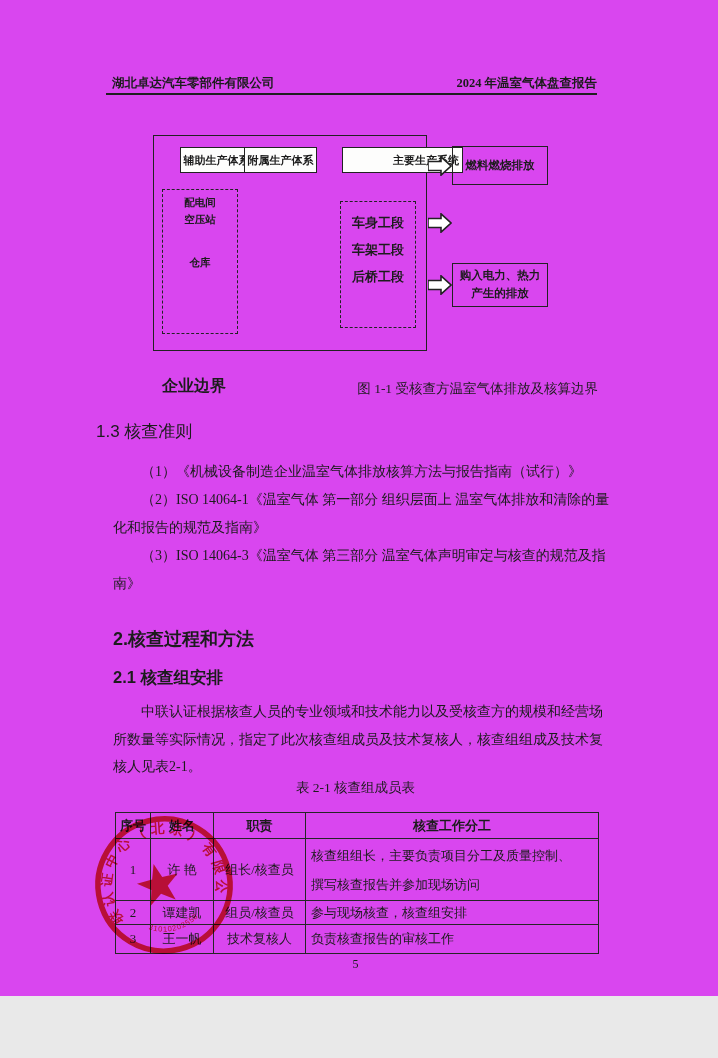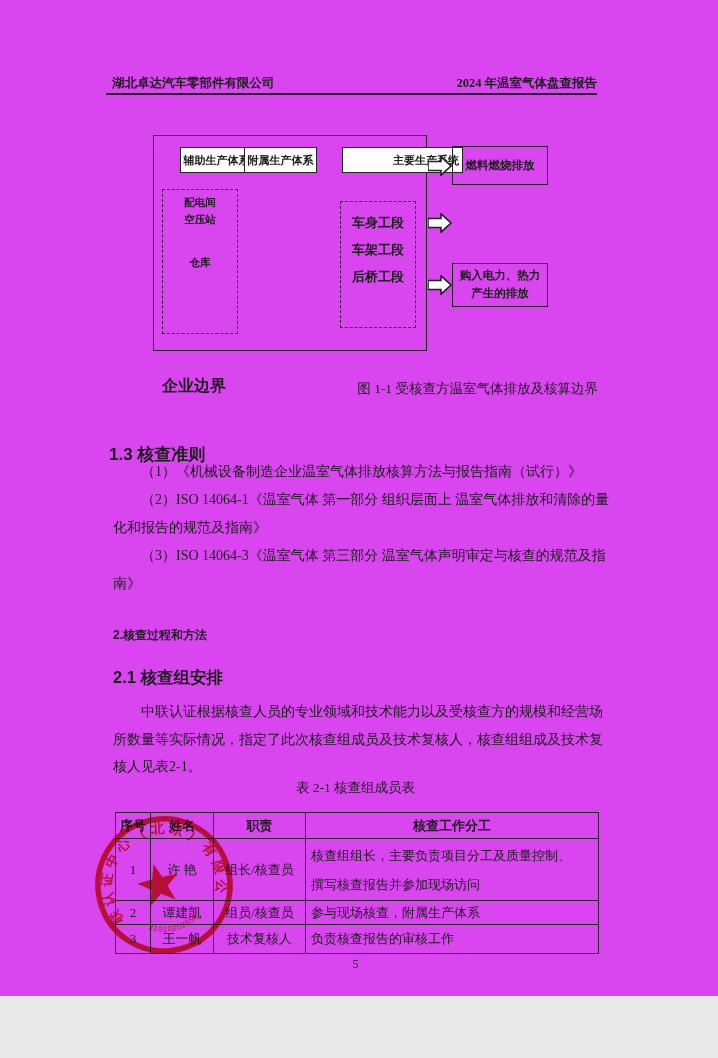--- a/index.html
+++ b/index.html
@@ -36,25 +36,25 @@
   .ar2{left:428px;top:213px;}
   .ar3{left:428px;top:275px;}
   .out-box{left:452px;border:1.6px solid #222;width:94px;text-align:center;font-size:11.5px;font-weight:bold;}
   .ob1{top:146px;height:37px;line-height:37px;}
   .ob2{top:202px;height:46px;line-height:46px;}
   .ob3{top:263px;height:40px;padding-top:2px;}
   .ob3 .ln{line-height:18px;}
   .fig-caption{left:113px;top:380px;width:485px;text-align:right;font-size:13.5px;}
 
   
-  .h13{left:109px;top:420px;font-size:17px;font-weight:bold;margin-top:23px;}
+  .h13{left:96px;top:420px;font-size:17px;font-weight:normal;}
   .list{left:113px;top:458px;width:494px;font-size:14px;}
   .list .ln{line-height:28px;white-space:nowrap;}
   .ind{text-indent:2em;}
-  .h2{left:113px;top:627px;font-size:12px;font-weight:bold;}
+  .h2{left:113px;top:627px;font-size:18px;font-weight:bold;}
   .h21{left:113px;top:667px;font-size:16.5px;font-weight:bold;}
   .para{left:113px;top:698px;width:494px;font-size:14px;}
   .para .ln{line-height:27.5px;white-space:nowrap;}
   .tbl-caption{left:113px;top:779px;width:485px;text-align:center;font-size:13.5px;}
 
   
   .tbl{left:115px;top:812px;border-collapse:collapse;table-layout:fixed;font-size:13px;}
   .tbl td,.tbl th{border:1.6px solid #262626;padding:0 3px;vertical-align:middle;text-align:center;font-weight:normal;}
   .tbl th{font-weight:bold;height:25px;}
   .tbl .duty{text-align:left;padding-left:5px;}
@@ -156,21 +156,21 @@
       <td>组长/核查员</td>
       <td class="duty">
         <div class="ln">核查组组长，主要负责项目分工及质量控制、</div>
         <div class="ln">撰写核查报告并参加现场访问</div>
       </td>
     </tr>
     <tr class="r2">
       <td>2</td>
       <td>谭建凯</td>
       <td>组员/核查员</td>
-      <td class="duty">参与现场核查，附属生产体系</td>
+      <td class="duty">参与现场核查，核查组安排</td>
     </tr>
     <tr class="r3">
       <td>3</td>
       <td>王一帆</td>
       <td>技术复核人</td>
       <td class="duty">负责核查报告的审核工作</td>
     </tr>
   </tbody>
     </table>
 

